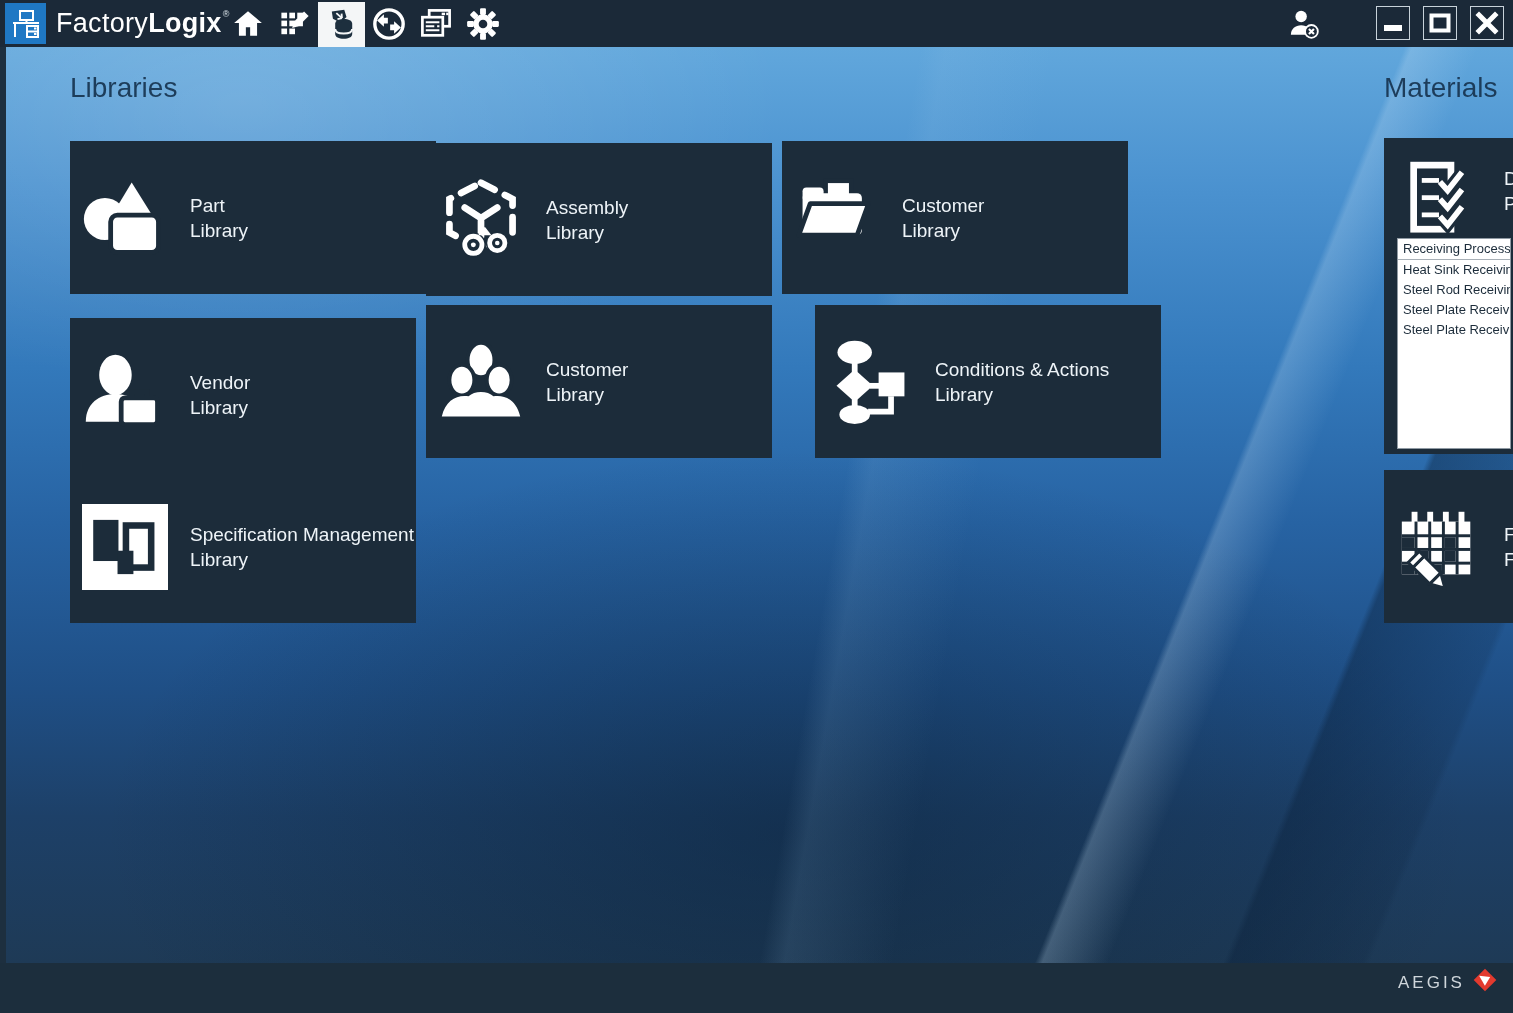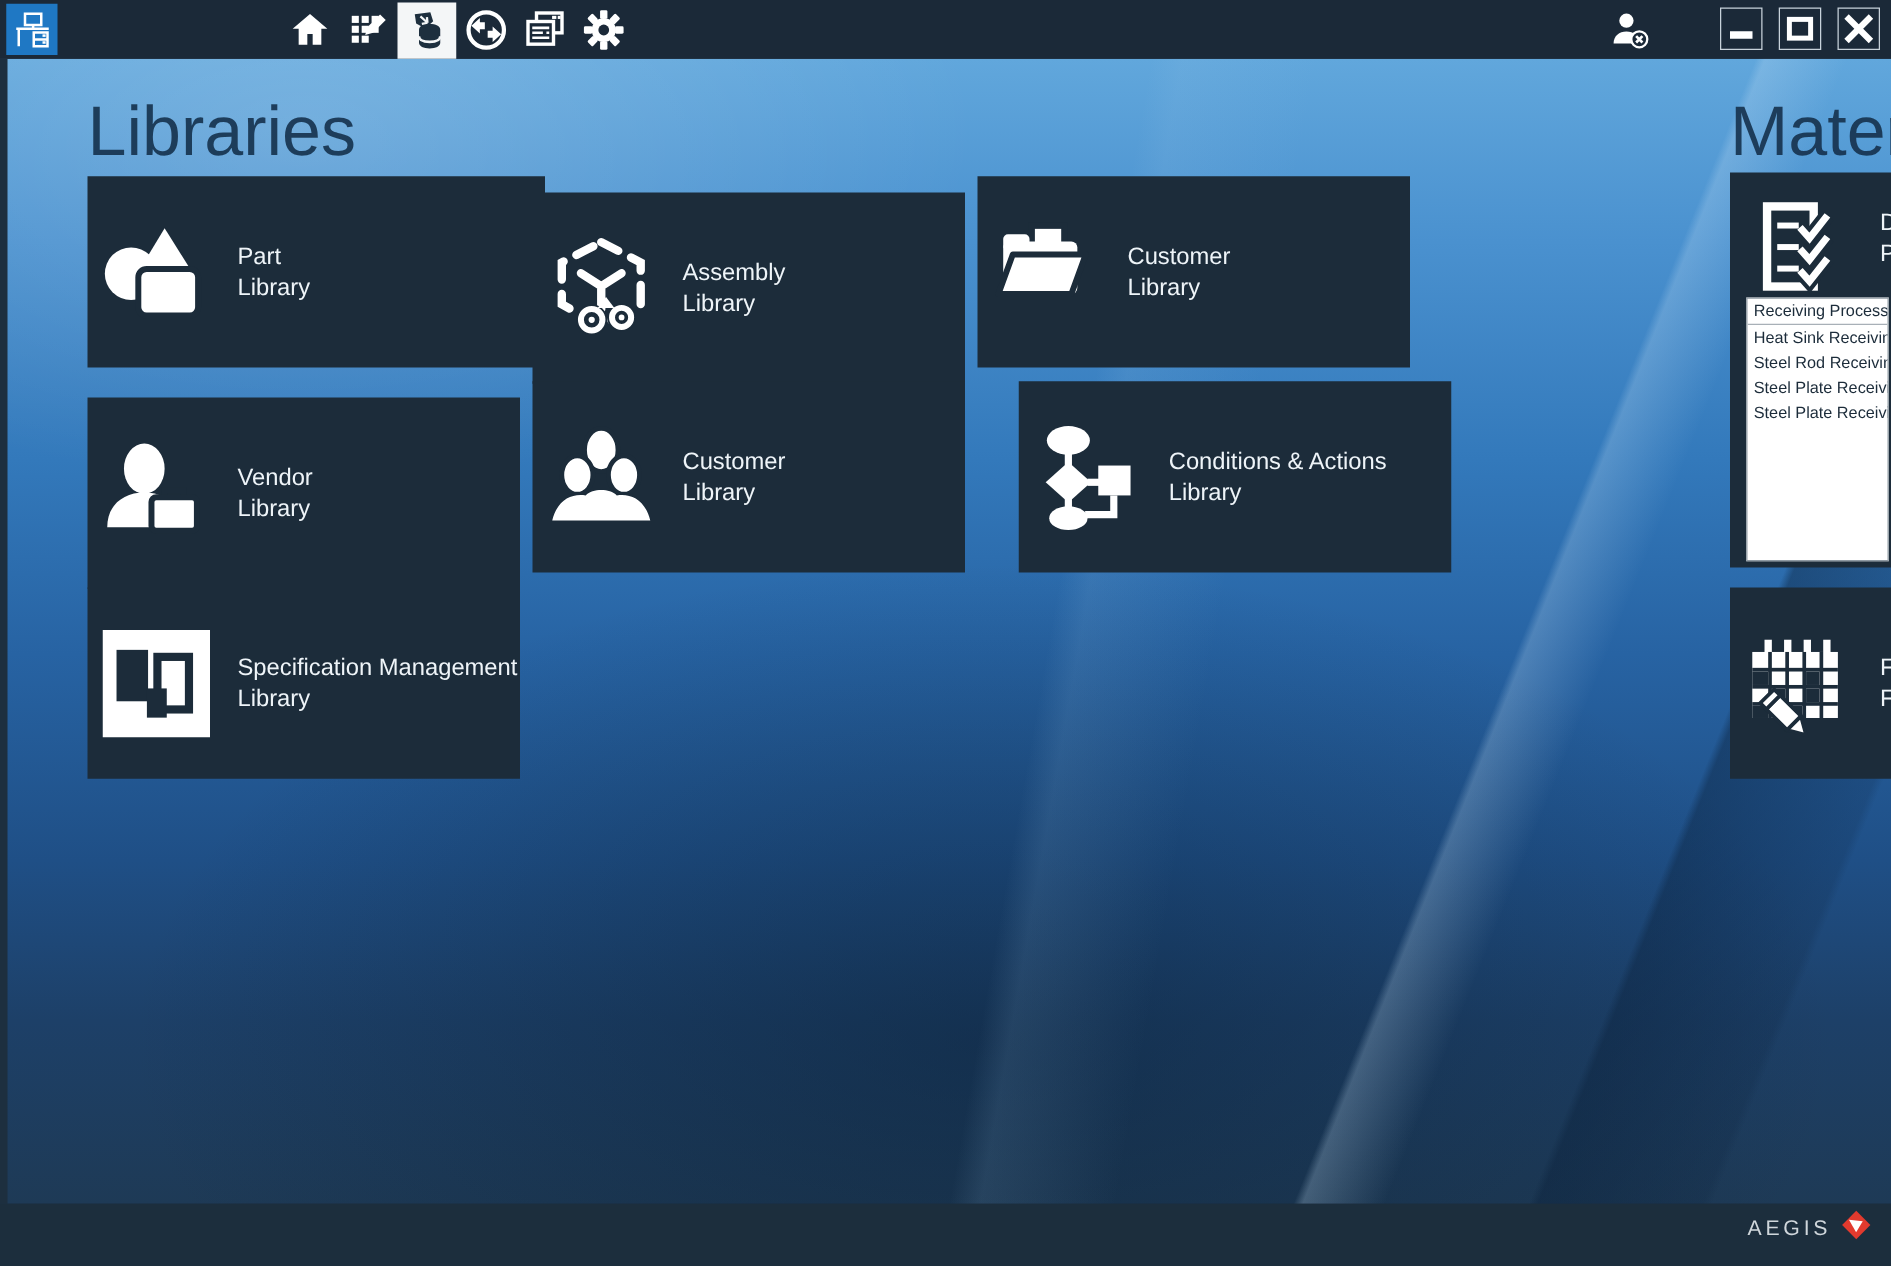--- a/index.html
+++ b/index.html
@@ -29,21 +29,21 @@
   .content{position:absolute;left:0;top:47px;width:1513px;height:916px;
     background:
       radial-gradient(900px 480px at 16% 6%, rgba(255,255,255,0.16), rgba(255,255,255,0) 60%),
       linear-gradient(112deg, rgba(0,0,0,0) 74.6%, rgba(195,223,245,0.25) 75%, rgba(195,223,245,0) 78.5%),
       linear-gradient(112deg, rgba(0,0,0,0) 84.6%, rgba(10,32,58,0.42) 85%, rgba(10,32,58,0.18) 92%, rgba(0,0,0,0) 92.4%),
       linear-gradient(100deg, rgba(0,0,0,0) 55%, rgba(150,195,230,0.12) 56.5%, rgba(0,0,0,0) 63%),
       radial-gradient(1100px 620px at 52% 86%, rgba(8,30,52,0.45), rgba(8,30,52,0) 62%),
       linear-gradient(180deg,#61a7dc 0%,#4a91cf 16%,#3379bb 35%,#2763a3 52%,#1f4f86 70%,#1d4068 84%,#1e3a56 100%);
   }
   .left-edge{position:absolute;left:0;top:47px;width:6px;height:916px;background:#1d2f3f;}
-  .page-title{position:absolute;color:#173450;font-size:56px;font-weight:normal;
+  .page-title{position:absolute;color:#173450;font-size:28px;font-weight:normal;
     letter-spacing:0;opacity: .92;}
   
   .tile{position:absolute;width:346px;height:153px;background:#1c2c3a;color:#eef4f8;cursor:pointer;}
   .t-icon{position:absolute;left:8px;top:30px;width:94px;height:94px;
     display:flex;align-items:center;justify-content:center;}
   .t-label{position:absolute;left:120px;top:50%;transform:translateY(-50%);
     font-size:19px;line-height:25px;font-weight:normal;white-space:nowrap;}
   .tile--tall{height:316px;}
   .tile--tall .t-icon{top:16px;}
   .tile--tall .t-label{top:28px;transform:none;}
@@ -77,21 +77,21 @@
       <path d="M53 9 L80 52 H27 Z" fill="#fff"></path>
       <rect x="31" y="43" width="50" height="39" rx="7" fill="#fff" stroke="#1c2c3a" stroke-width="5"></rect>
     </svg>
   </div>
   <div class="t-label">
     <div>Part</div>
     <div>Library</div>
   </div>
 </div>
 
-<div class="tile" style="left:426px;top:154px;text-decoration:underline;">
+<div class="tile" style="left:426px;top:143px;text-decoration:underline;">
   <div class="t-icon">
     <svg width="88" height="88" viewBox="0 0 92 92">
       <g stroke="#fff" stroke-width="7" fill="none" stroke-linecap="round">
         <path d="M46 7 L79 24 V59 L46 77 L13 59 V24 Z" stroke-dasharray="16 12"></path>
         <path d="M46 44 V63 M46 44 L29 33 M46 44 L63 33"></path>
       </g>
       <circle cx="38" cy="72" r="13" fill="#1c2c3a"></circle>
       <circle cx="38" cy="72" r="9" fill="none" stroke="#fff" stroke-width="5"></circle>
       <circle cx="38" cy="72" r="2.6" fill="#fff"></circle>
       <circle cx="63" cy="70" r="12" fill="#1c2c3a"></circle>
@@ -264,20 +264,25 @@
         <path d="M16.5 12 v3"></path>
         <path d="M3 15 h26"></path>
         <path d="M5 15 v14"></path>
         <rect x="17" y="18" width="11" height="11"></rect>
         <path d="M17 23.5 h11"></path>
       </g>
       <rect x="24" y="19.5" width="2.5" height="2" fill="#fff"></rect>
       <rect x="24" y="25" width="2.5" height="2" fill="#fff"></rect>
     </svg>
   </div>
+  <div class="brand">
+    <span>Factory</span>
+      <span class="bold">Logix</span>
+      <span class="mark">®</span>
+  </div>
 
   <div class="toolbar">
     <div class="tool">
       <svg width="32" height="32" viewBox="0 0 30 30">
         <path d="M15 3 L28 14 h-4.5 v12 h-6.5 v-8 h-4 v8 H6.5 V14 H2 Z" fill="#fff"></path>
       </svg>
     </div>
     <div class="tool">
       <svg width="34" height="34" viewBox="0 0 30 30">
         <g fill="#fff">

